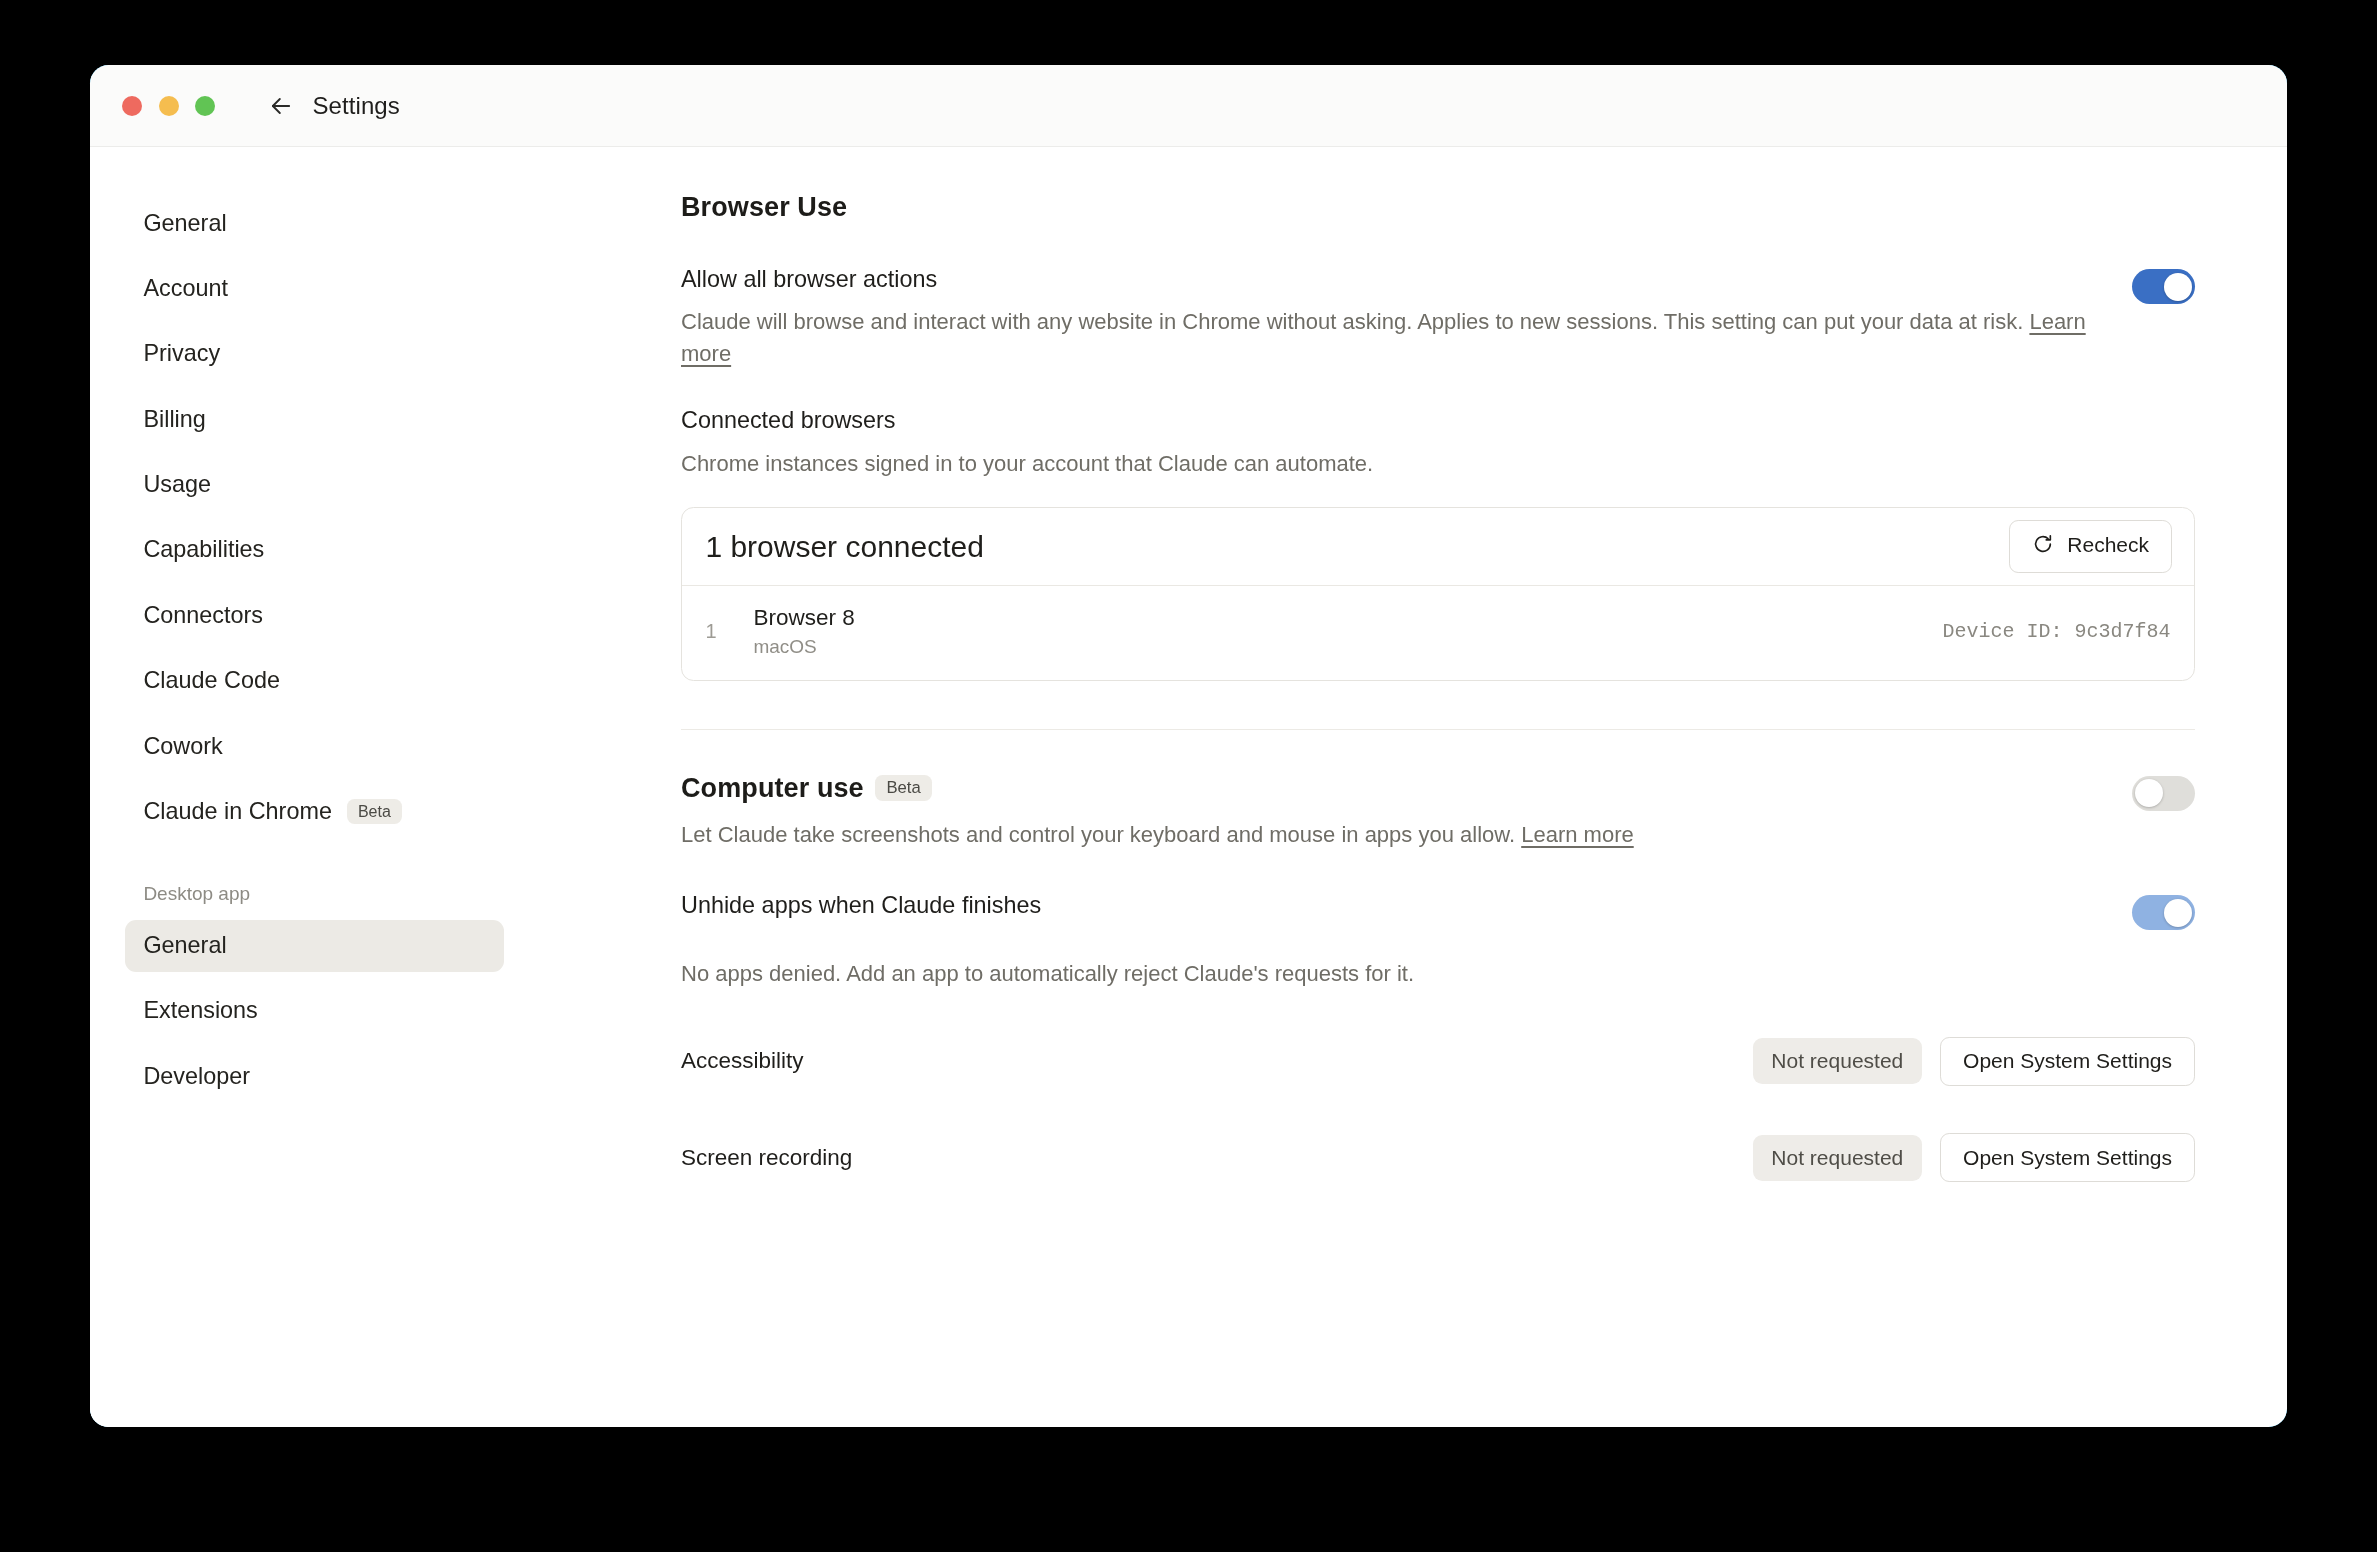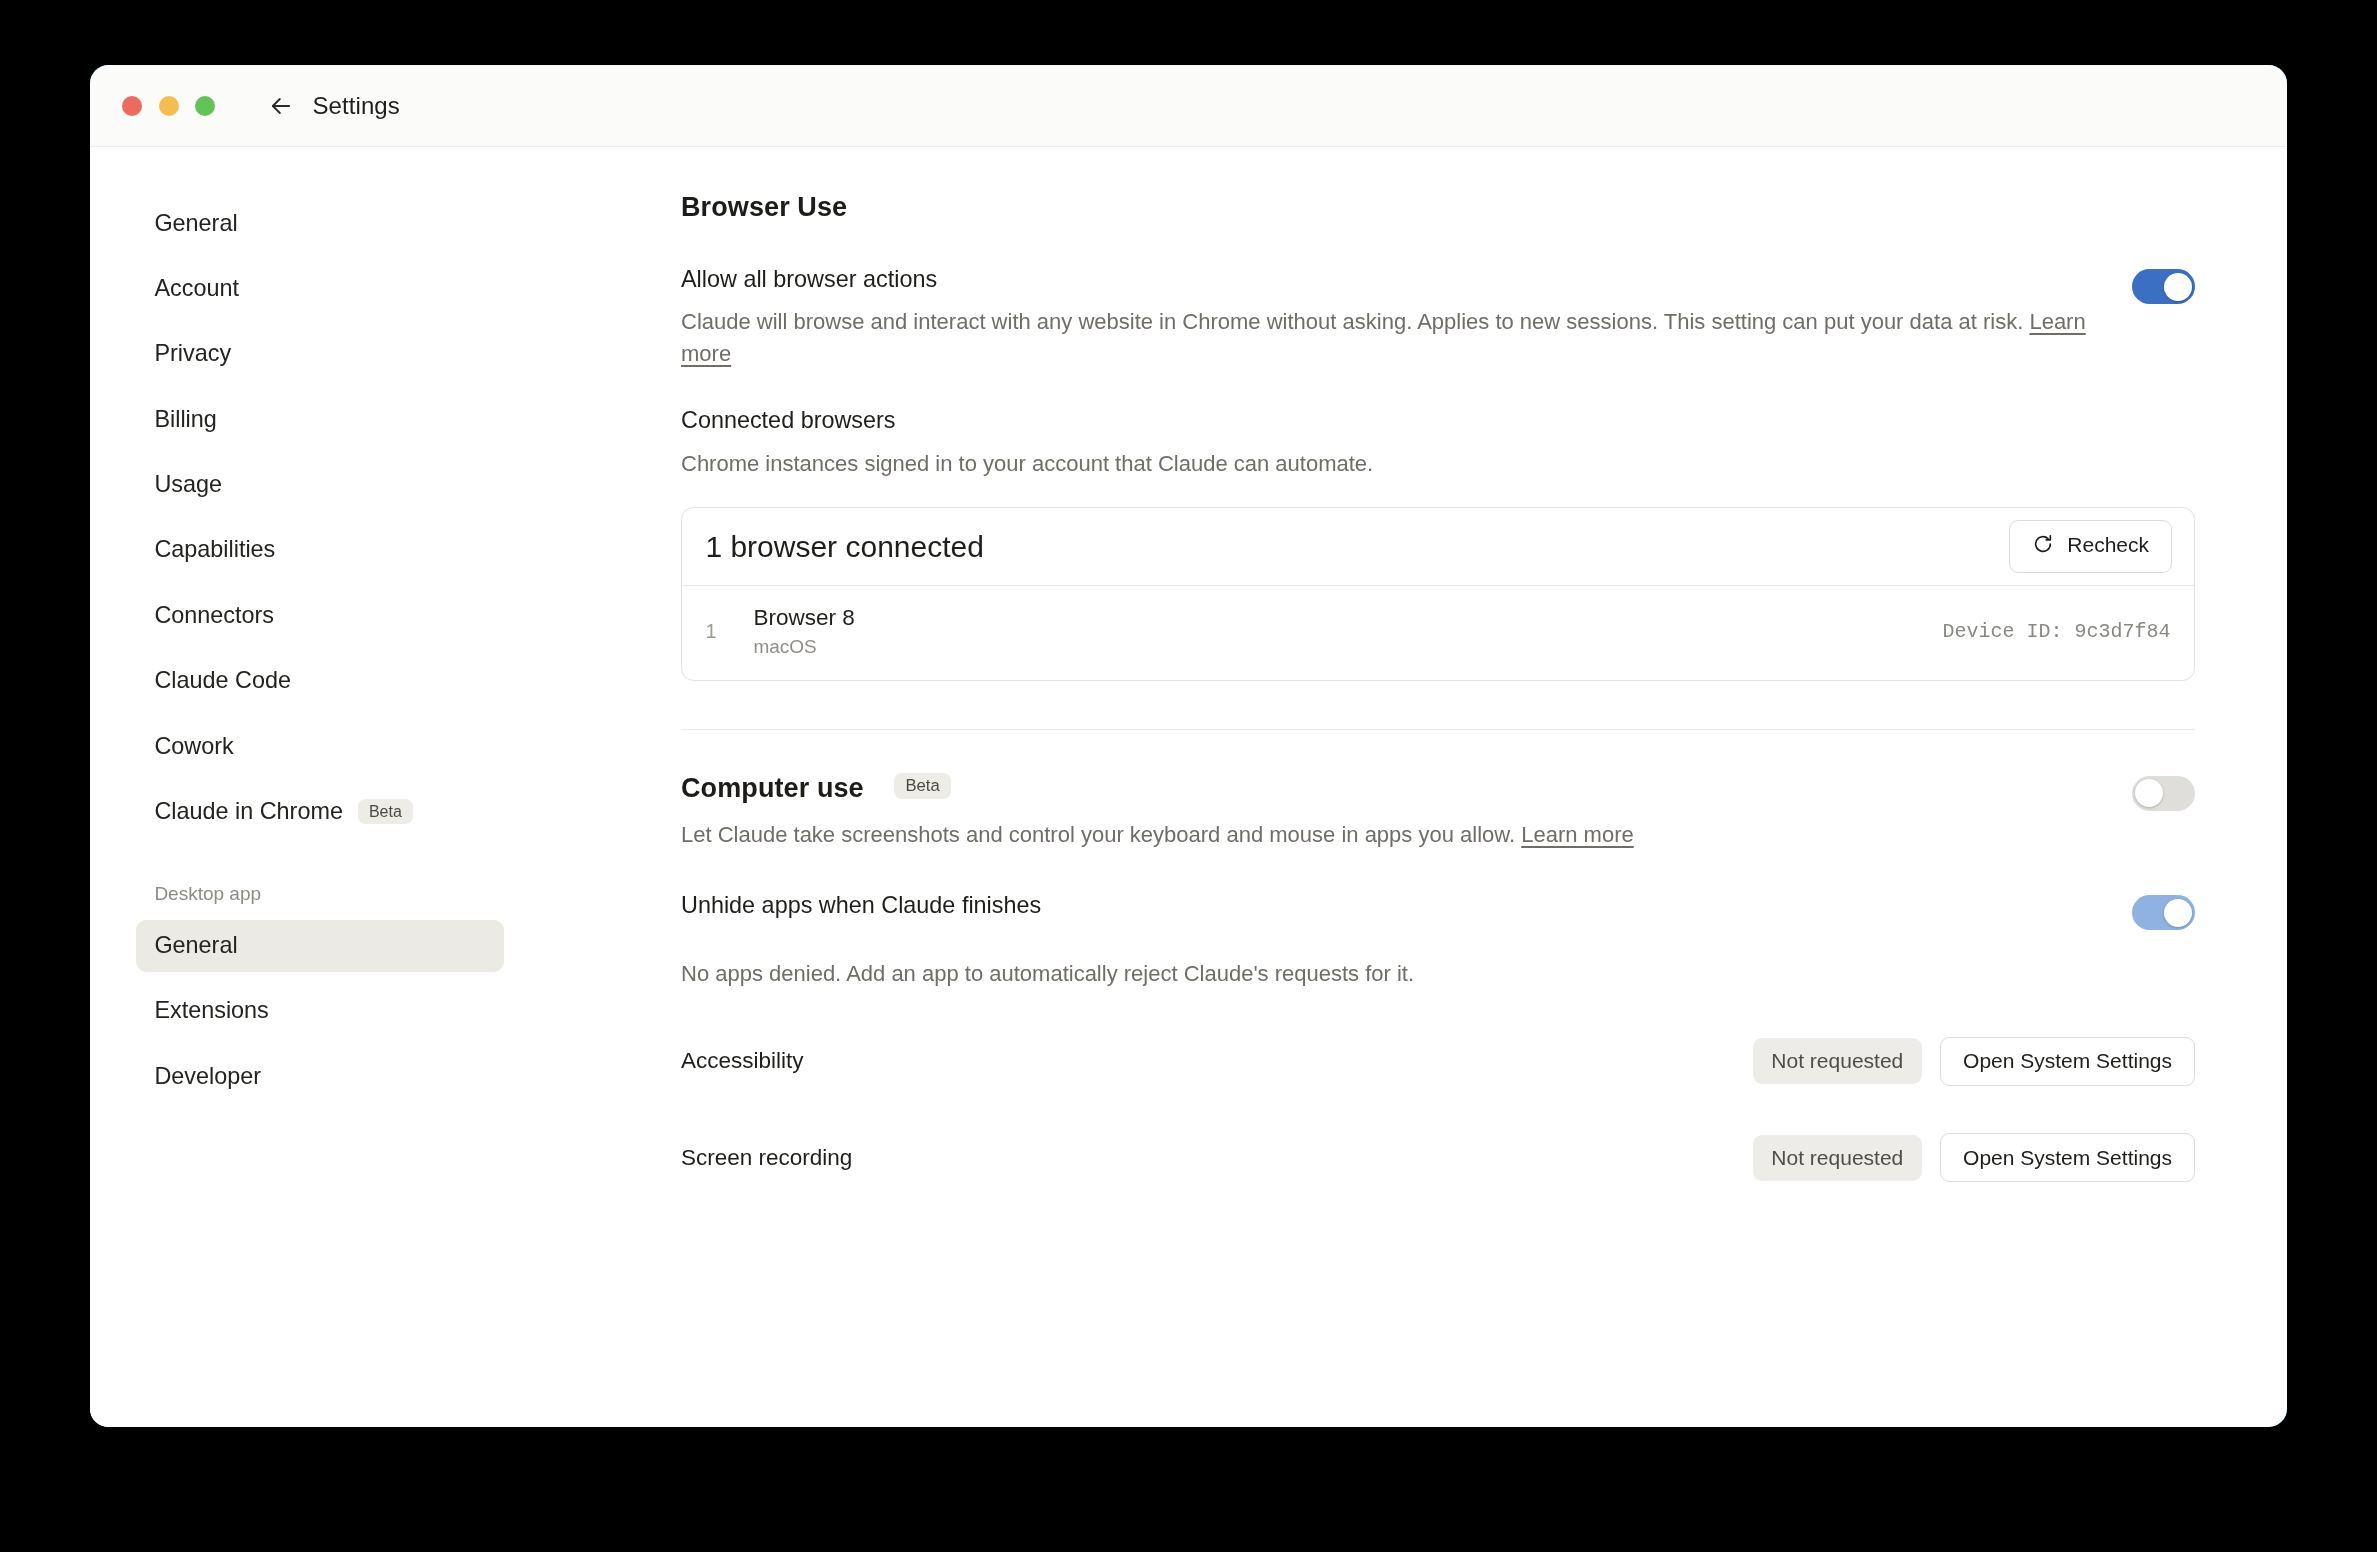--- a/index.html
+++ b/index.html
@@ -51,21 +51,21 @@
     letter-spacing: 0.1px;
   }
 
   
   .body { flex: 1; display: flex; min-height: 0; background: #ffffff; }
 
   
   .sidebar {
     width: 442px;
     flex: 0 0 442px;
-    padding: 50px 28px 0 46px;
+    padding: 50px 28px 0 35px;
     background: #ffffff;
   }
   .nav-item {
     display: flex; align-items: center; gap: 15px;
     height: 52px;
     padding: 0 18.4px;
     border-radius: 11px;
     font-size: 23.4px;
     color: #24231f;
     cursor: pointer;
@@ -189,21 +189,21 @@
     font-size: 20px;
     color: #8a8881;
     white-space: nowrap;
   }
 
   .divider {
     border-top: 0.8px solid #eceae5;
     margin: 48px 0 0 0;
   }
 
-  .heading-inline { display: flex; align-items: flex-start; gap: 30px; }
+  .heading-inline { display: flex; align-items: center; gap: 11px; }
   .beta-pill {
     font-size: 16.7px;
     background: #eeece7;
     color: #4b4a45;
     border-radius: 7.5px;
     padding: 5px 11.7px;
     line-height: 1;
   }
 
   .pill-status {

